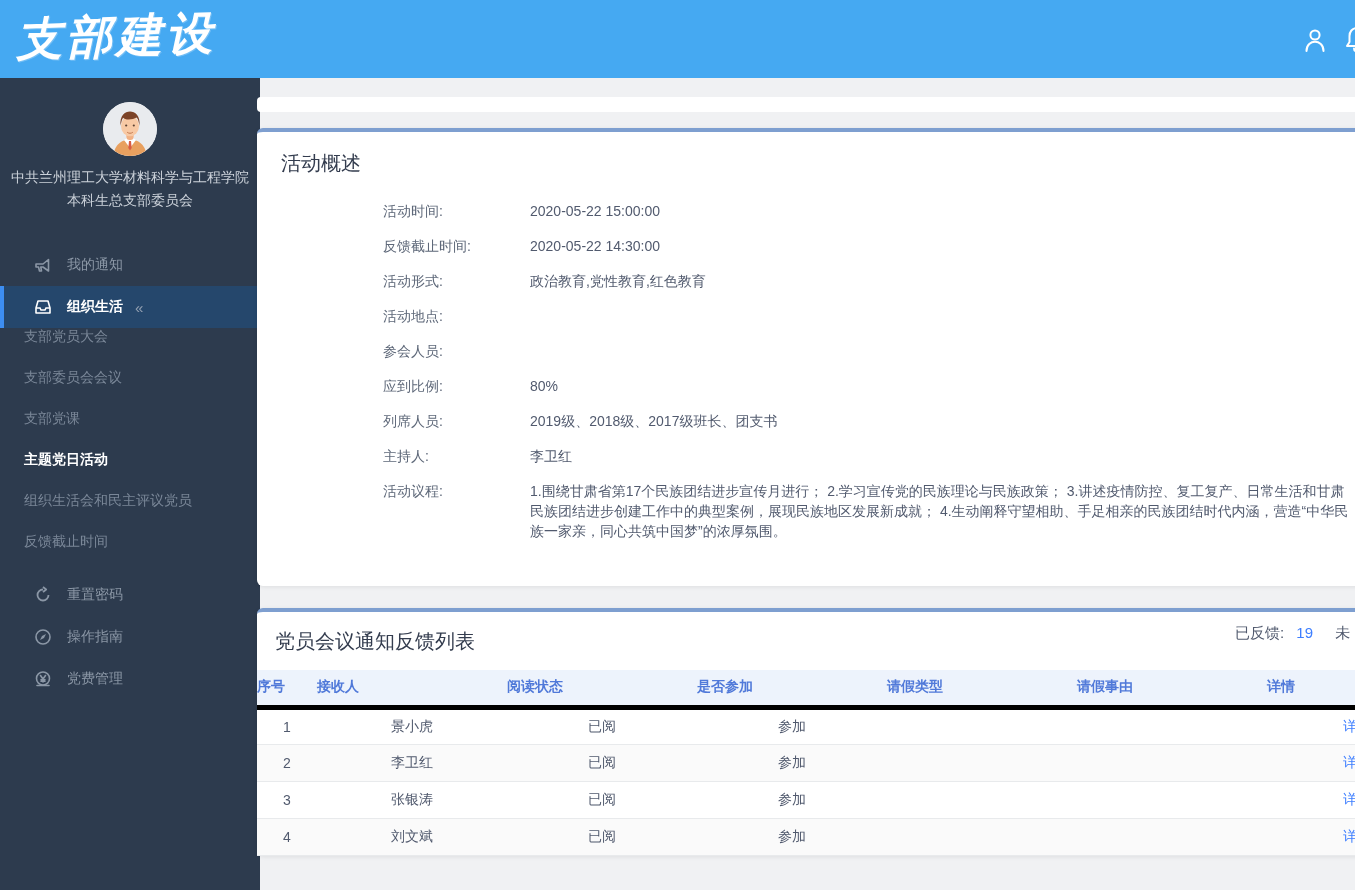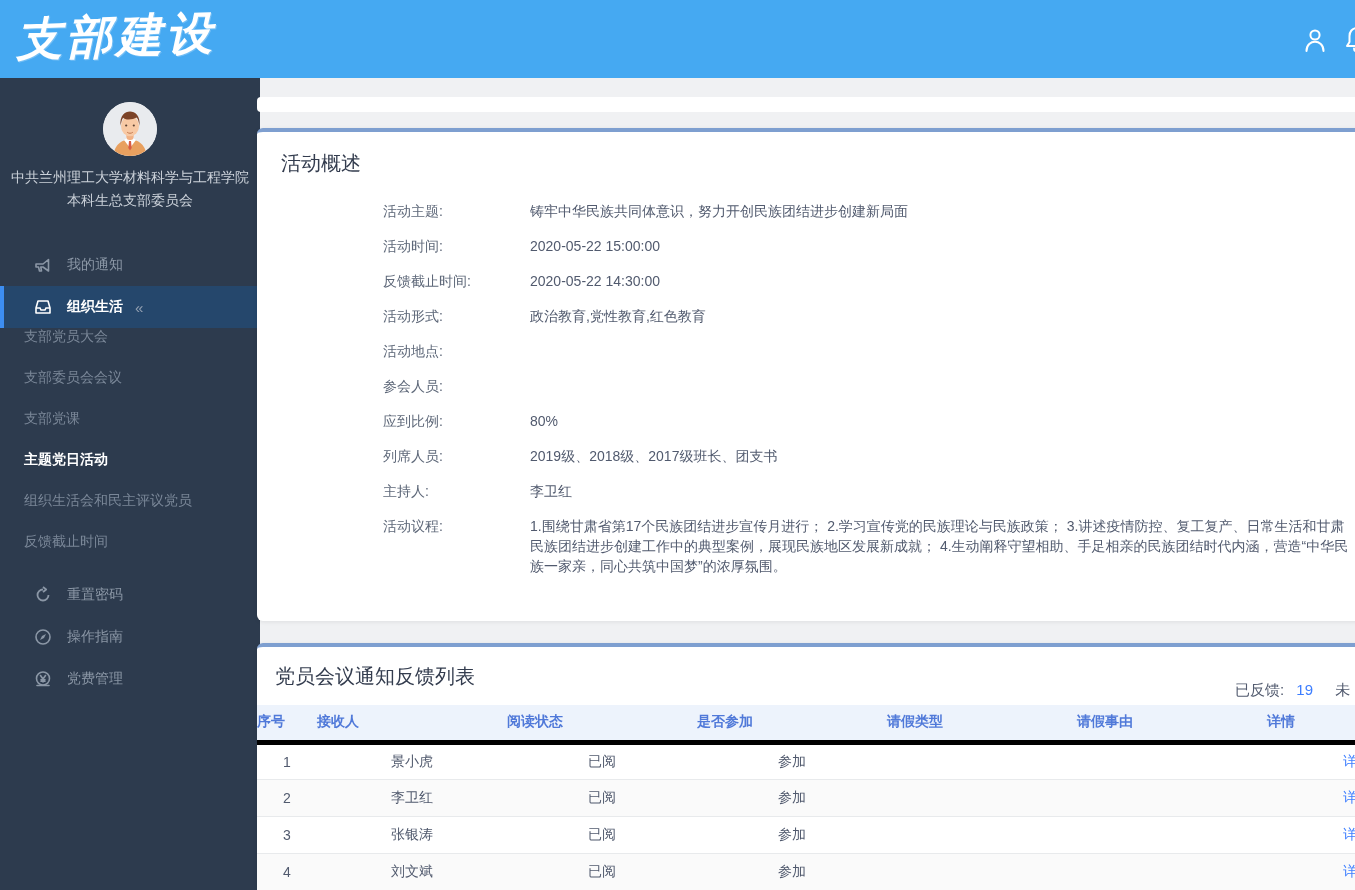--- a/index.html
+++ b/index.html
@@ -54,21 +54,21 @@
   }
   .card-overview { margin-top:16px; padding:18px 24px 30px; }
   .card-title { font-size:20px; color:#333c4e; }
   .overview-fields { margin-top:24px; padding-left:102px; }
   .field { display:flex; margin-bottom:15px; line-height:20px; }
   .field-label { width:147px; flex:0 0 147px; color:#5e6879; }
   .field-value { flex:1; color:#515a6e; padding-right:2px; }
 
   .card-feedback { margin-top:22px; padding:16px 0 0; position:relative; }
   .card-feedback .card-title { padding-left:18px; }
-  .feedback-stats { position:absolute; top:34px; left:978px; white-space:nowrap; font-size:15px; color:#515a6e; }
+  .feedback-stats { position:absolute; top:12px; left:978px; white-space:nowrap; font-size:15px; color:#515a6e; }
   .feedback-stats .count { color:#3d7eff; margin:0 8px; }
   .feedback-stats .pending { margin-left:10px; }
 
   table.feedback-table { margin-top:15px; width:1190px; table-layout:fixed; border-collapse:collapse; }
   .feedback-table th {
     height:37px; background:#edf3fc; color:#5079d9; font-size:14px; font-weight:bold;
     text-align:left; border-bottom:5px solid #000000;font-family:Liberation Serif, serif;
   }
   .feedback-table td {
     height:37px; text-align:center; font-size:14px; color:#515a6e;
@@ -187,24 +187,20 @@
     </div>
   </div>
 </div>
 
 <div class="main">
   <div class="top-strip"></div>
 
   <div class="card card-overview">
     <div class="card-title">活动概述</div>
     <div class="overview-fields">
-      <div class="field">
-        <div class="field-label">活动主题:</div>
-        <div class="field-value">铸牢中华民族共同体意识，努力开创民族团结进步创建新局面</div>
-      </div>
       <div class="field">
         <div class="field-label">活动时间:</div>
         <div class="field-value">2020-05-22 15:00:00</div>
       </div>
       <div class="field">
         <div class="field-label">反馈截止时间:</div>
         <div class="field-value">2020-05-22 14:30:00</div>
       </div>
       <div class="field">
         <div class="field-label">活动形式:</div>

